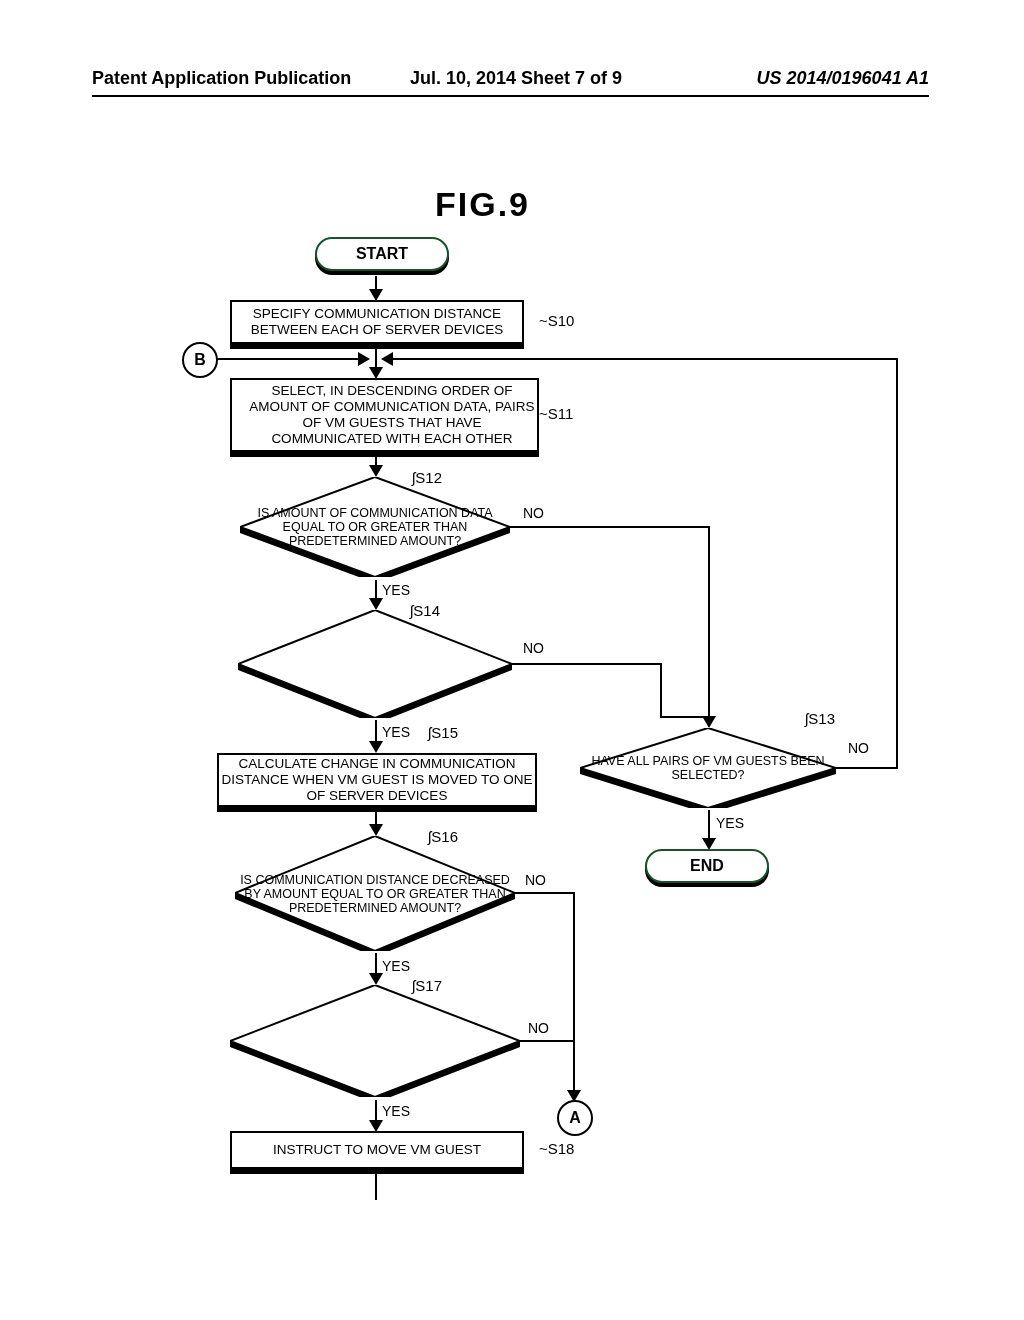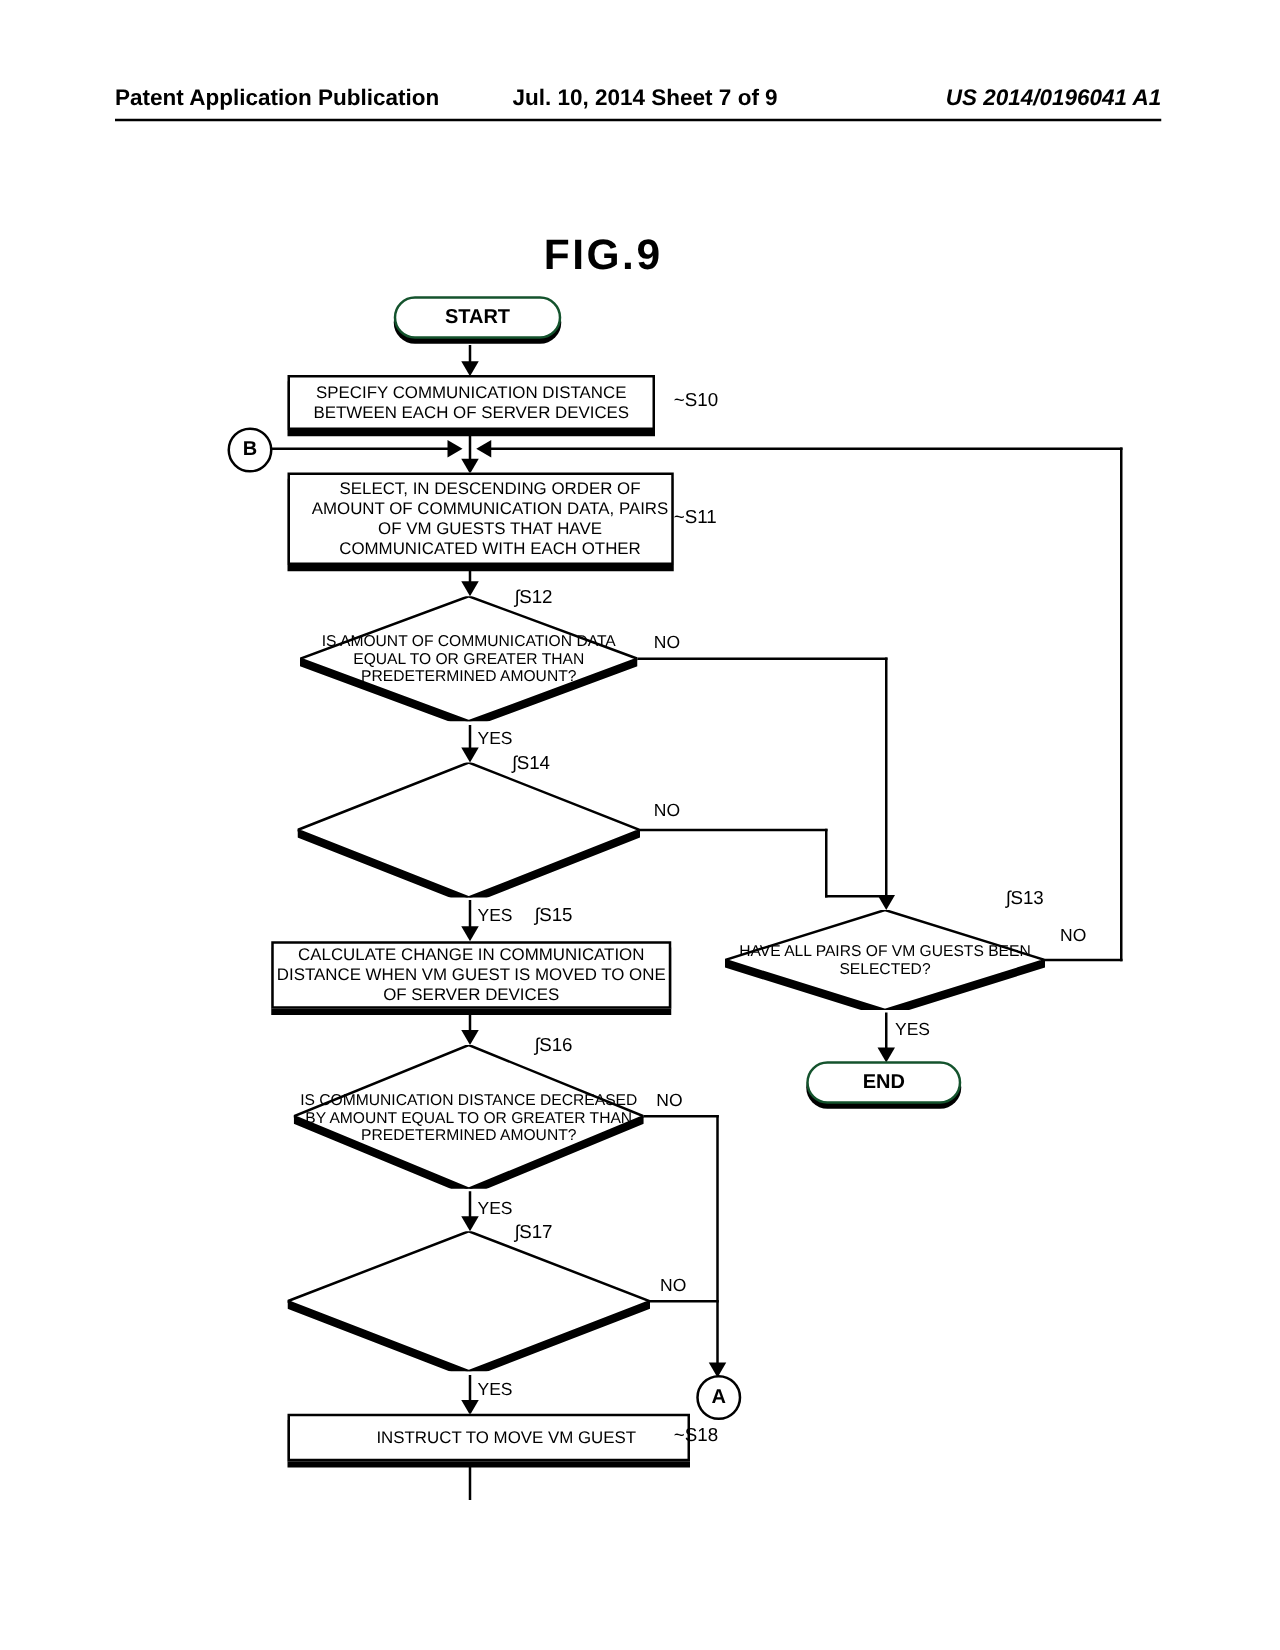--- a/index.html
+++ b/index.html
@@ -265,19 +265,19 @@
   <div class="line vline" style="top:1100px; left:375px; height:22px;"></div>
   <div class="arrow-down" style="top:1120px; left:369px;"></div>
 
   <div class="line hline" style="top:1040px; left:520px; width:55px;"></div>
   <div class="arrow-down" style="top:1090px; left:567px;"></div>
 
   <div class="conn-circle" style="top:1100px; left:557px;">
     <span>A</span>
   </div>
 
-  <div class="process" style="top:1131px; left:230px; width:290px; height:34px;padding-left:28px;">
+  <div class="process" style="top:1131px; left:230px; width:290px; height:34px;">
     <span>INSTRUCT TO MOVE VM GUEST</span>
   </div>
   <div class="step-label" style="top:1140px; left:539px;">~<span>S18</span></div>
   <div class="line vline" style="top:1170px; left:375px; height:30px;"></div>
 
 </div>
 
 </body></html>

